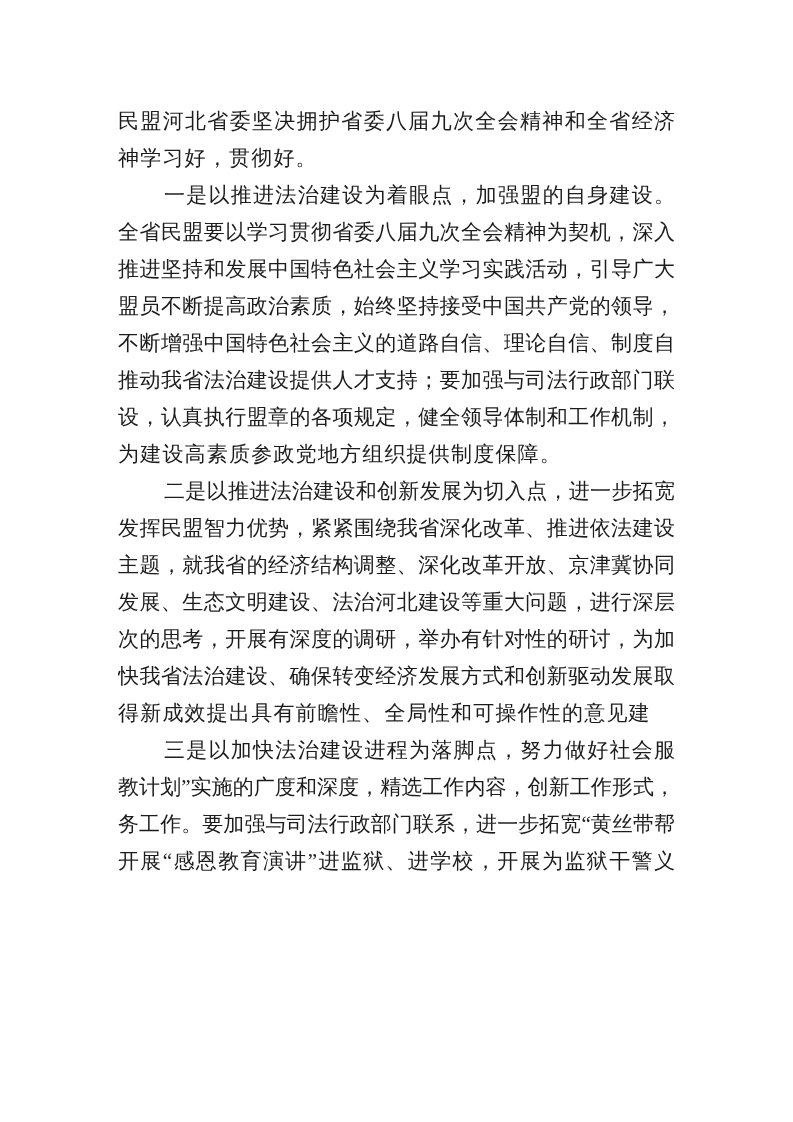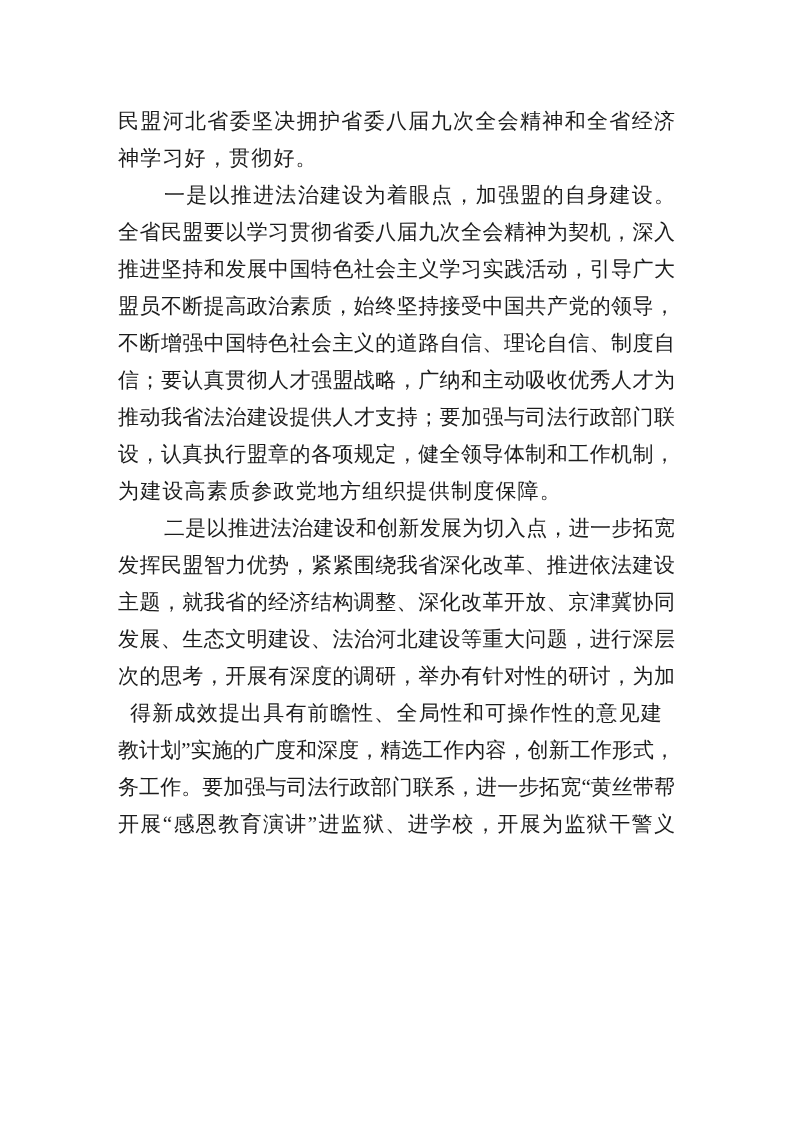--- a/index.html
+++ b/index.html
@@ -30,21 +30,21 @@
     white-space: normal;
   }
   
   .line.jl {
     text-align-last: justify;
     -moz-text-align-last: justify;
     text-justify: inter-character;
   }
   
   .line.end {
-    text-align: center;
+    text-align: left;
     text-align-last: left;
     letter-spacing: 1.2px;
   }
   
   .line.indent {
     text-indent: 46px;
   }
   .b {
     font-weight: normal;
   }
@@ -56,30 +56,31 @@
   <div class="doc-body">
 
     <div class="line jl"><span class="b"></span><span>民盟河北省委坚决拥护省委八届九次全会精神和全省经济</span></div>
     <div class="line end"><span class="b"></span><span>神学习好，贯彻好。</span></div>
 
     <div class="line jl indent"><span class="b">一是以推进法治建设为着眼点，加强盟的自身建设。</span><span></span></div>
     <div class="line jl"><span class="b"></span><span>全省民盟要以学习贯彻省委八届九次全会精神为契机，深入</span></div>
     <div class="line jl"><span class="b"></span><span>推进坚持和发展中国特色社会主义学习实践活动，引导广大</span></div>
     <div class="line jl"><span class="b"></span><span>盟员不断提高政治素质，始终坚持接受中国共产党的领导，</span></div>
     <div class="line jl"><span class="b"></span><span>不断增强中国特色社会主义的道路自信、理论自信、制度自</span></div>
-    <div class="line jl"><span class="b"></span><span>信；要认真贯彻人才强盟战略，广纳和主动吸收优秀人才为</span></div>
     <div class="line jl"><span class="b"></span><span>推动我省法治建设提供人才支持；要加强与司法行政部门联系</span></div>
     <div class="line jl"><span class="b"></span><span>设，认真执行盟章的各项规定，健全领导体制和工作机制，</span></div>
     <div class="line end"><span class="b"></span><span>为建设高素质参政党地方组织提供制度保障。</span></div>
 
     <div class="line jl indent"><span class="b">二是以推进法治建设和创新发展为切入点，进一步拓宽</span><span></span></div>
     <div class="line jl"><span class="b"></span><span>发挥民盟智力优势，紧紧围绕我省深化改革、推进依法建设</span></div>
     <div class="line jl"><span class="b"></span><span>主题，就我省的经济结构调整、深化改革开放、京津冀协同</span></div>
     <div class="line jl"><span class="b"></span><span>发展、生态文明建设、法治河北建设等重大问题，进行深层</span></div>
     <div class="line jl"><span class="b"></span><span>次的思考，开展有深度的调研，举办有针对性的研讨，为加</span></div>
+    <div class="line jl"><span class="b"></span><span>快我省法治建设、确保转变经济发展方式和创新驱动发展取</span></div>
     <div class="line end"><span class="b"></span><span>得新成效提出具有前瞻性、全局性和可操作性的意见建议。</span></div>
 
+    <div class="line jl indent"><span class="b">三是以加快法治建设进程为落脚点，努力做好社会服</span><span></span></div>
     <div class="line jl"><span class="b"></span><span>教计划”实施的广度和深度，精选工作内容，创新工作形式，</span></div>
     <div class="line jl"><span class="b">务工作。</span><span>要加强与司法行政部门联系，进一步拓宽“黄丝带帮</span></div>
     <div class="line jl"><span class="b"></span><span>开展“感恩教育演讲”进监狱、进学校，开展为监狱干警义诊、</span></div>
 
   </div>
 </div>
 
 </body></html>

